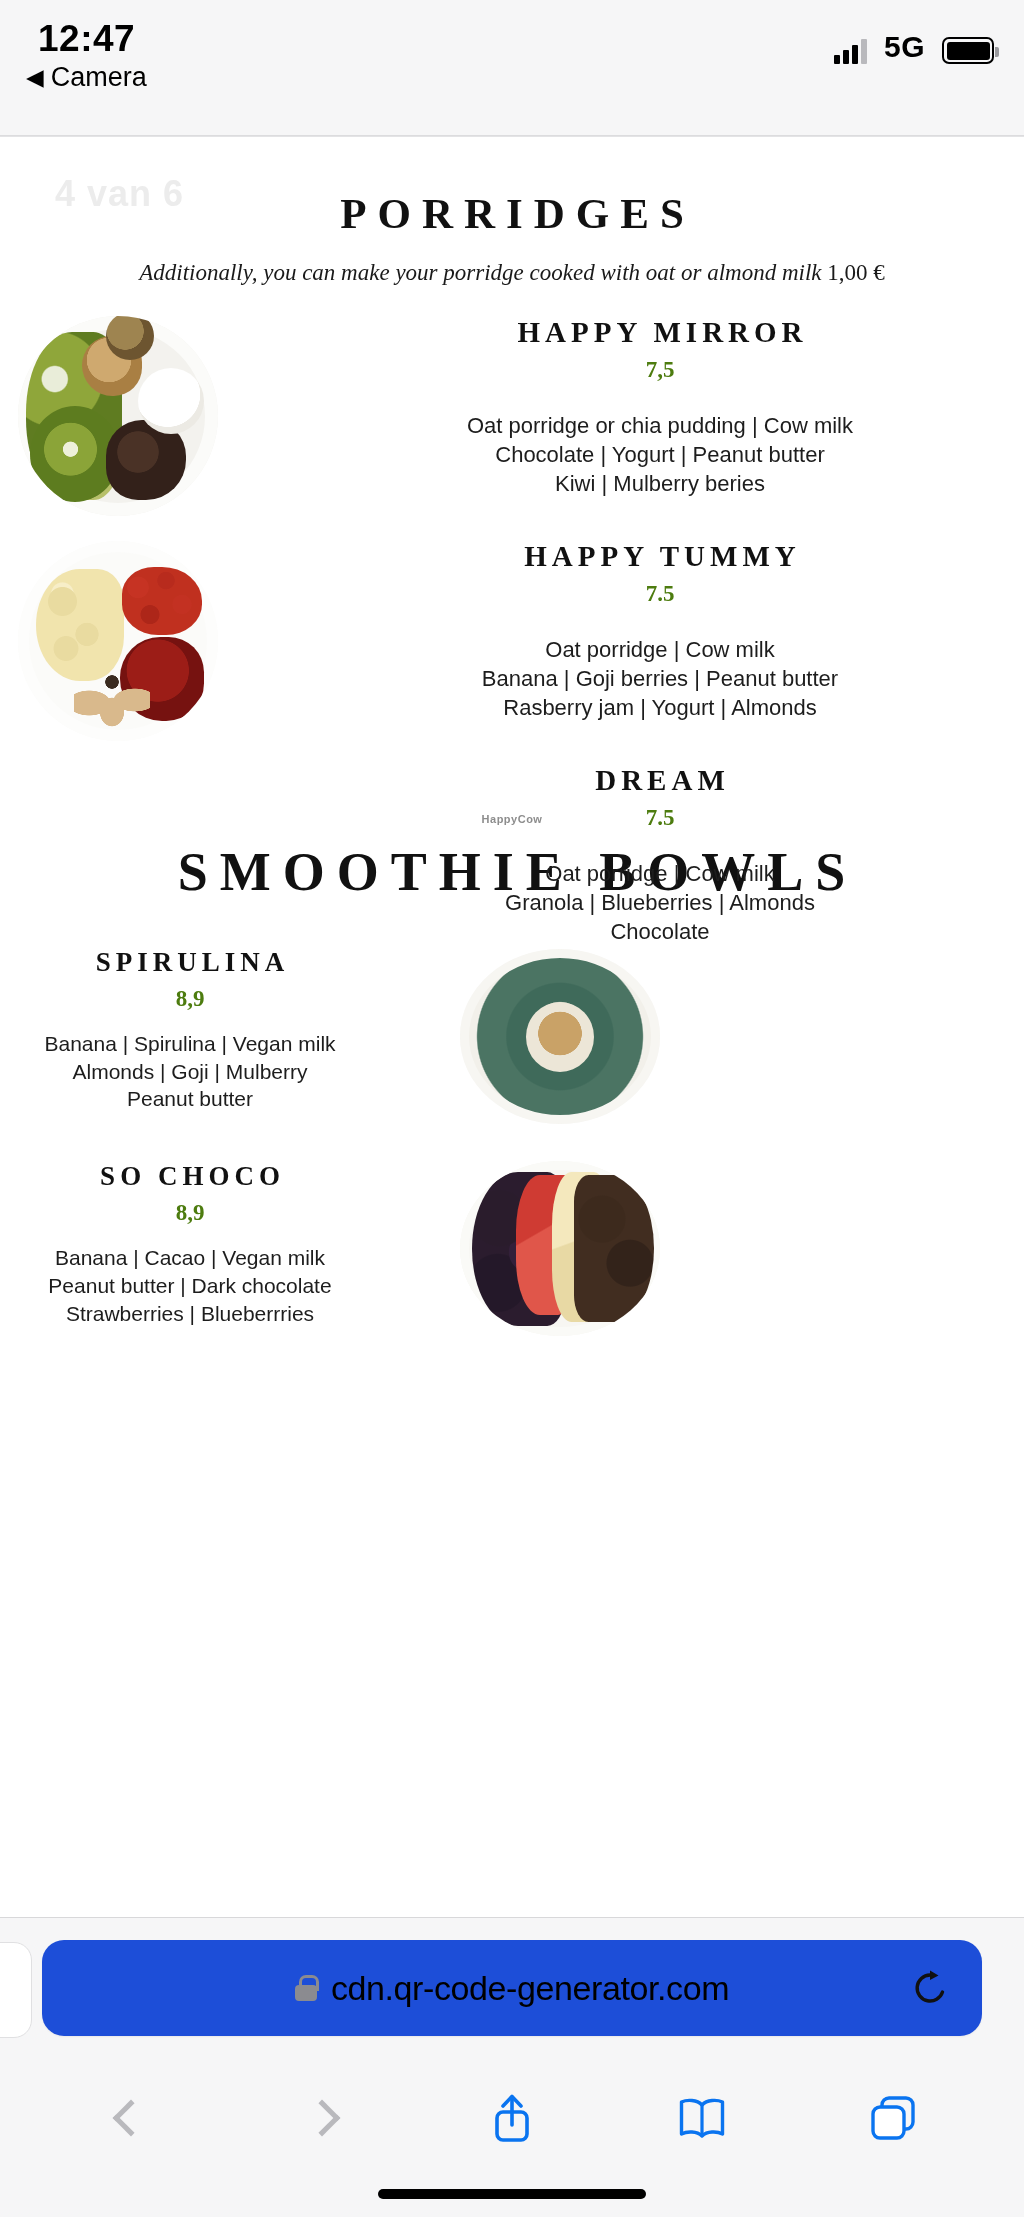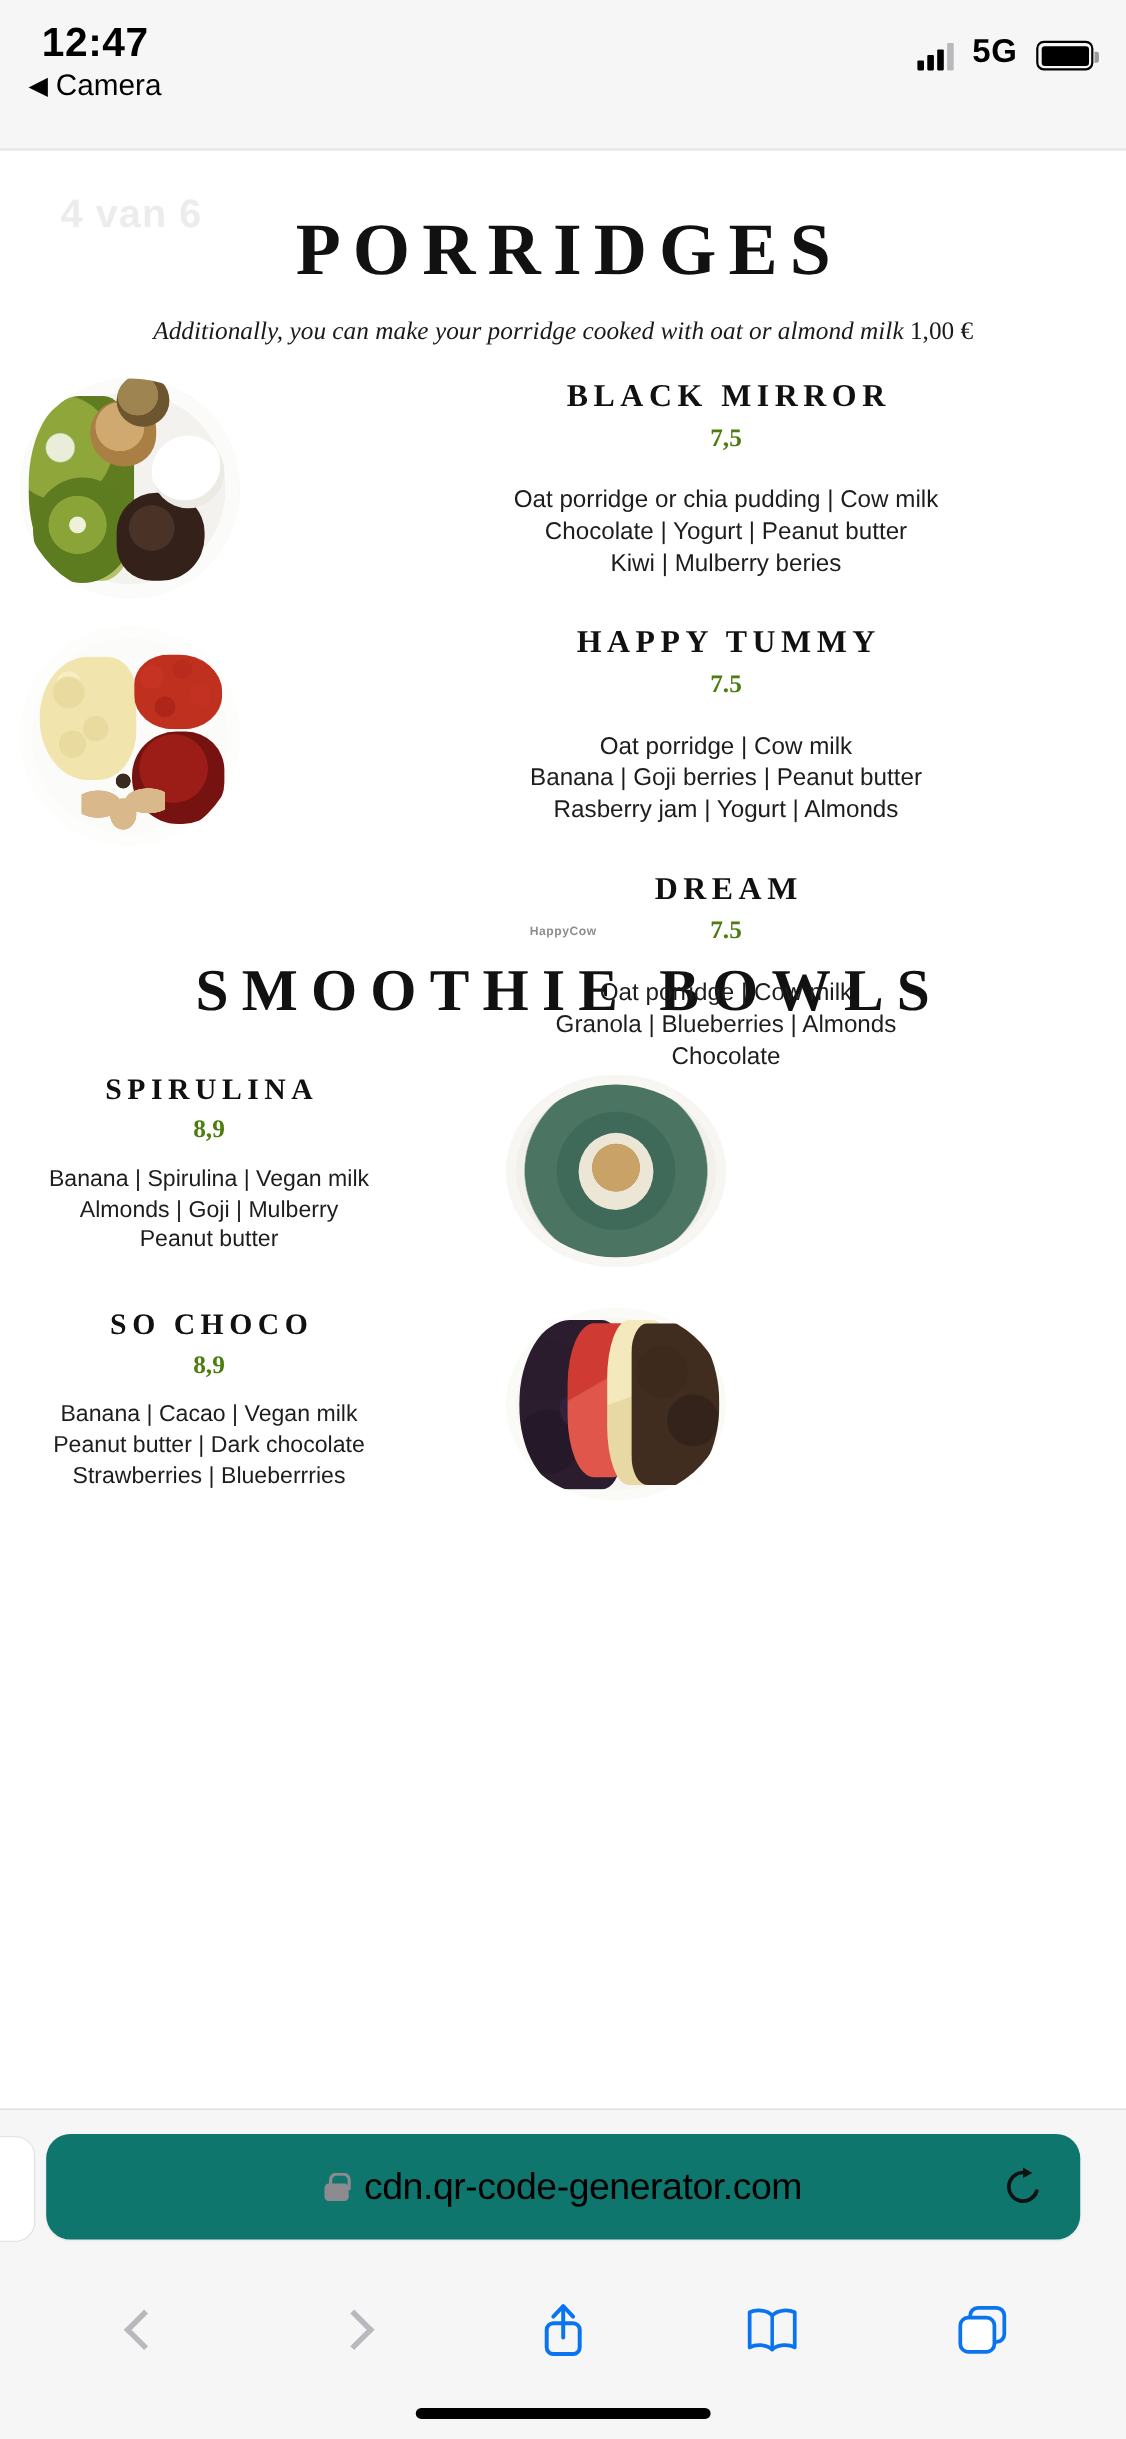--- a/index.html
+++ b/index.html
@@ -118,21 +118,21 @@
     left: 55px;
     top: 36px;
     font-size: 36px;
     color: #ececec;
     font-weight: 600;
     letter-spacing: 1px;
   }
   h1.section-title {
     text-align: center;
     font-family: "Liberation Serif", serif;
-    font-size: 67px;
+    font-size: 43px;
     font-weight: bold;
     letter-spacing: 11px;
     color: #111;
     margin-top: 52px;
     text-indent: 11px;
   }
   .subtitle {
     text-align: center;
     font-family: "Liberation Serif", serif;
     font-style: italic;
@@ -419,21 +419,21 @@
     top: 24px;
     width: 58px;
     height: 96px;
     background: #fff;
     border-radius: 18px;
     border: 1px solid #e0e0e2;
   }
   .urlbar {
     margin: 0 42px;
     height: 96px;
-    background: #0f766e;
+    background: #1d4ed8;
     border-radius: 22px;
     display: flex;
     align-items: center;
     justify-content: center;
     position: relative;
     box-shadow: 0 1px 2px rgba(0,0,0,0.06);
   }
   .lock-icon {
     width: 22px;
     height: 26px;
@@ -551,21 +551,21 @@
       </div>
       <div class="bowl bowl2">
         <div class="banana"></div>
         <div class="goji"></div>
         <div class="jam"></div>
         <div class="alm"></div>
       </div>
 
       <div class="menu-col">
         <div class="item">
-          <div class="item-name">BLACK MIRROR</div>
+          <div class="item-name">HAPPY MIRROR</div>
           <div class="item-price">7,5</div>
           <div class="item-desc" style="white-space: pre-line;">Oat porridge or chia pudding | Cow milk
 Chocolate | Yogurt | Peanut butter
 Kiwi | Mulberry beries</div>
         </div>
         <div class="item">
           <div class="item-name">HAPPY TUMMY</div>
           <div class="item-price">7.5</div>
           <div class="item-desc" style="white-space: pre-line;">Oat porridge | Cow milk
 Banana | Goji berries | Peanut butter

